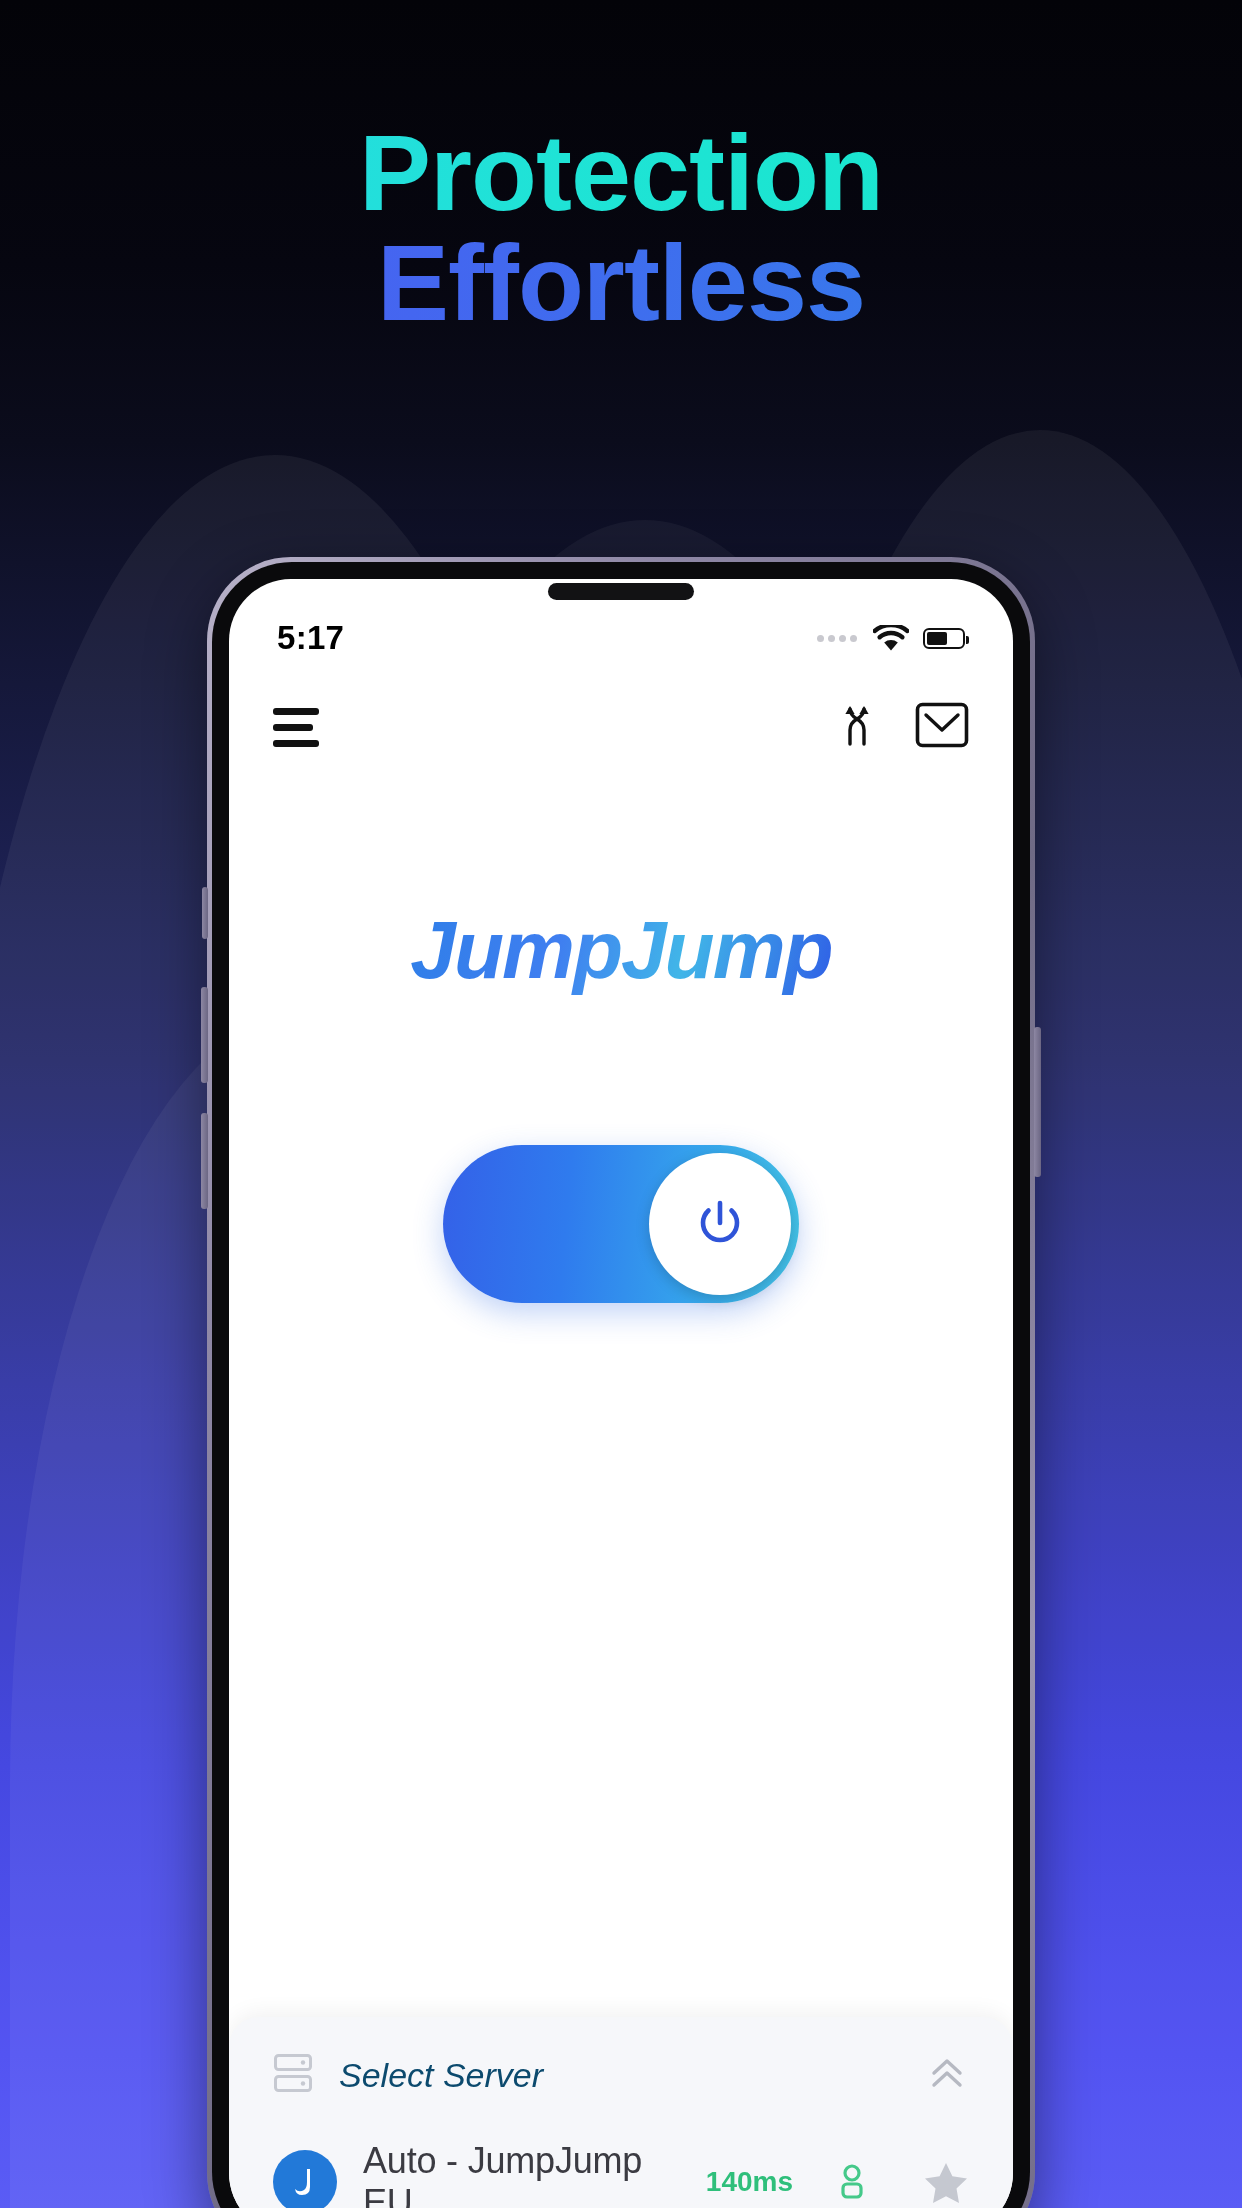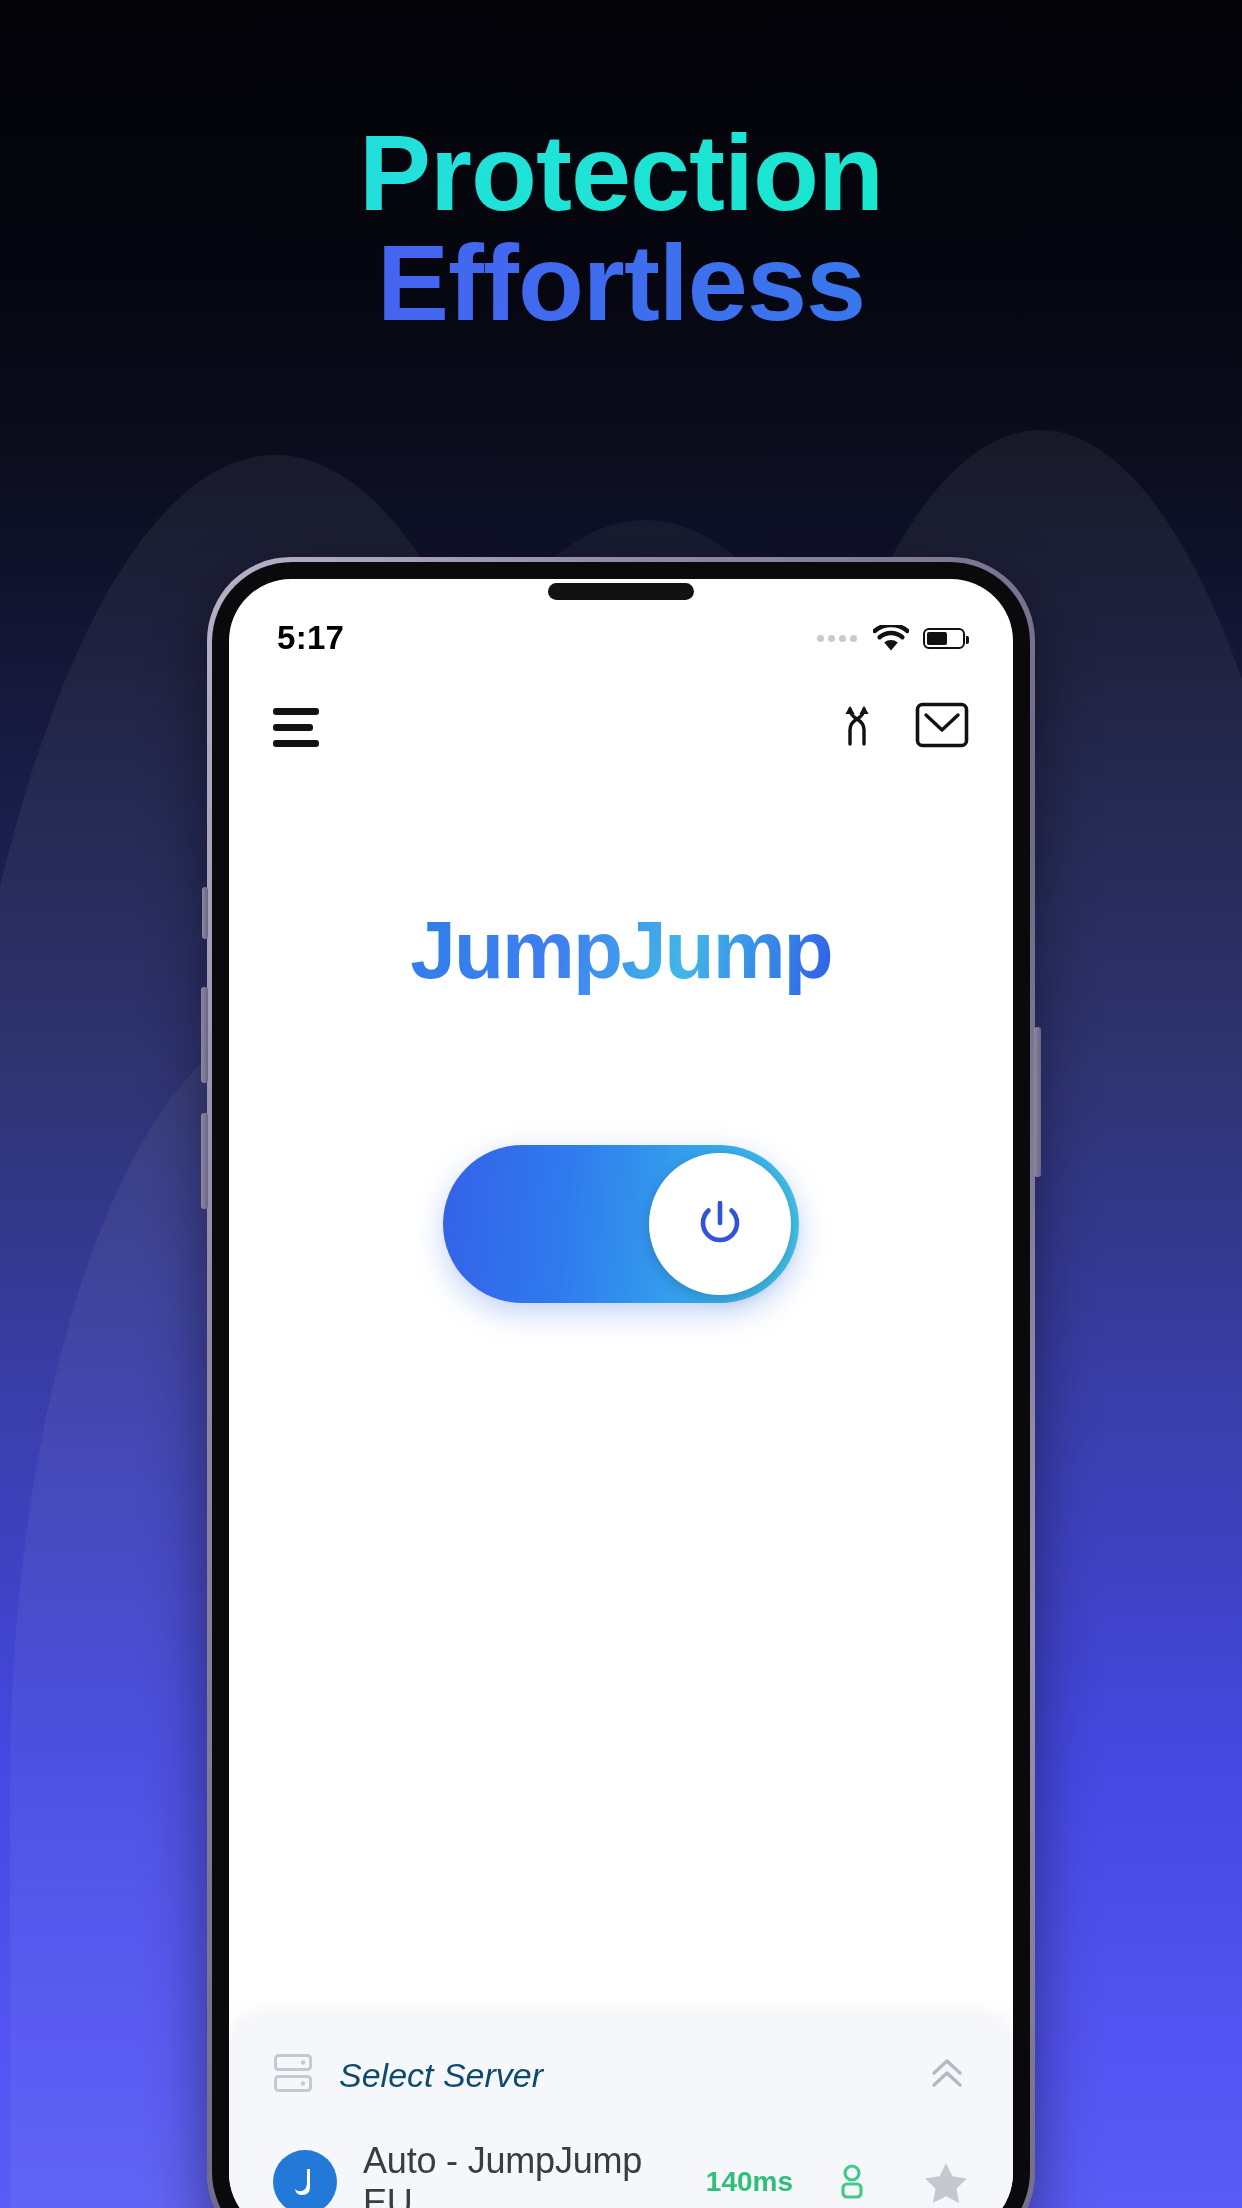--- a/index.html
+++ b/index.html
@@ -139,21 +139,21 @@
   .hamburger i { display:block; height:7px; background:#111; border-radius:3px; }
   .hamburger i:nth-child(1){ width:46px; }
   .hamburger i:nth-child(2){ width:40px; }
   .hamburger i:nth-child(3){ width:46px; }
   .appbar-right { display:flex; align-items:center; gap:38px; }
 
   
   .logo {
     position:absolute; top:324px; left:0; right:0;
     text-align:center;
-    font-size:82px; font-weight:bold; 
+    font-size:82px; font-weight:bold; font-style:italic;
     letter-spacing:-2px;
     background:linear-gradient(105deg,#3aa7ef 0%,#2f7fe8 22%,#3f7ef0 42%,#41b6e8 58%,#2f5de6 78%,#3fb4ea 100%);
     -webkit-background-clip:text; background-clip:text;
     -webkit-text-fill-color:transparent; color:transparent;
   }
   .conn-status {
     position:absolute; top:452px; left:0; right:0;
     text-align:center;
     font-size:33px; font-weight:bold;
     color:#4562e0;

